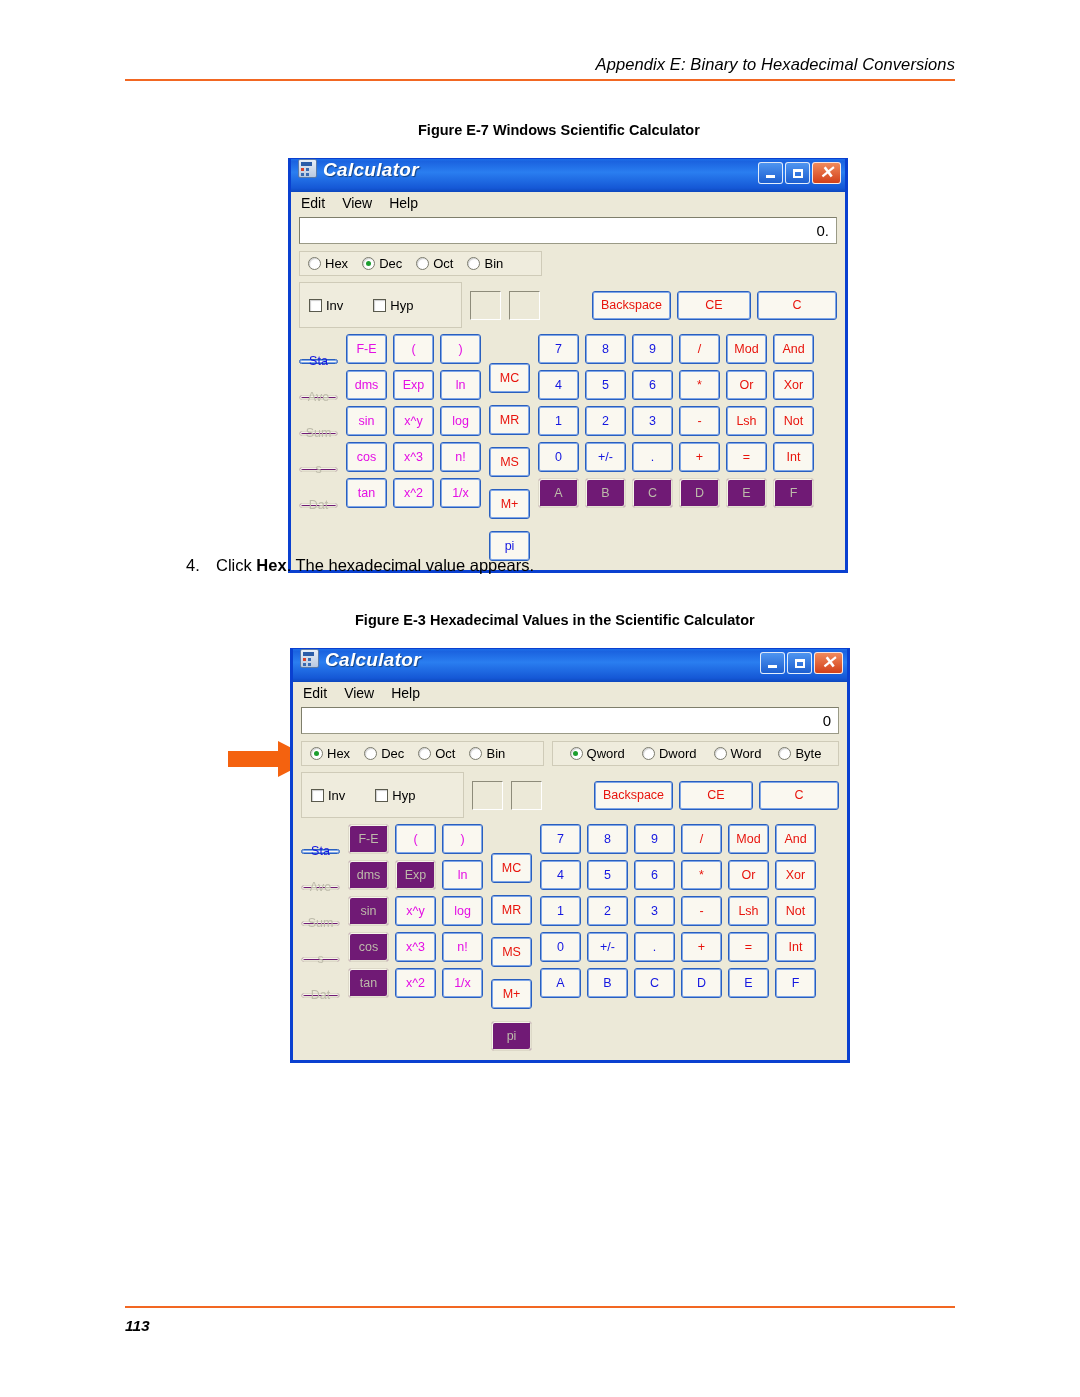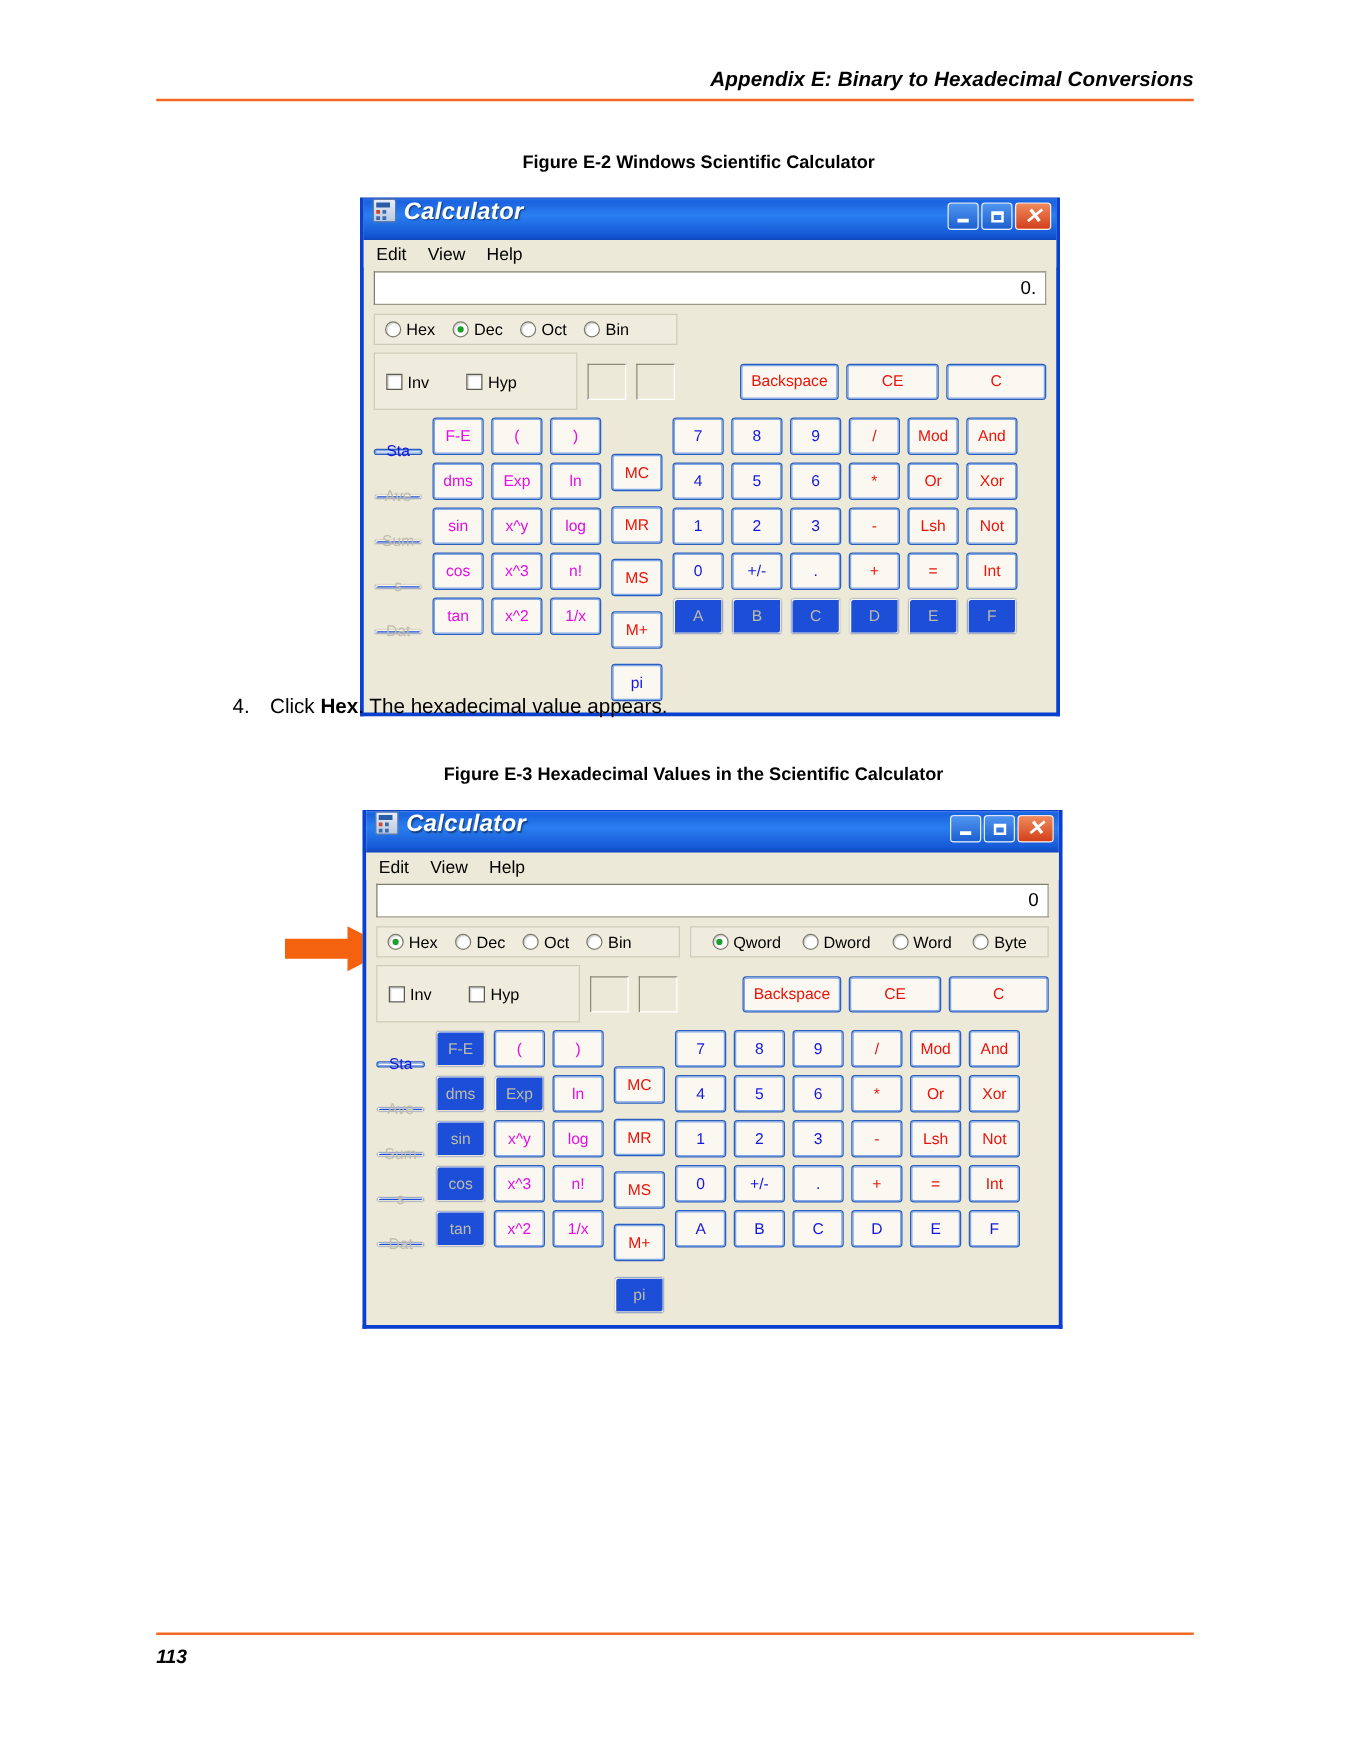--- a/index.html
+++ b/index.html
@@ -5,21 +5,21 @@
   html,body{margin:0;padding:0;}
   body{
     width:1080px;height:1397px;background:#ffffff;
     font-family:"Liberation Sans", sans-serif;
     position:relative;overflow:hidden;
   }
 
   
   .page-header{position:absolute;left:125px;top:55px;width:830px;}
   .page-header .hdr-text{
-    text-align:right;font-style:italic;font-weight:bold;
+    text-align:right;font-style:italic;font-weight:normal;
     font-size:16.5px;color:#000;letter-spacing:0.1px;
   }
   .hdr-rule{margin-top:5px;height:2px;background:#f26722;}
 
   .page-footer{position:absolute;left:125px;top:1306px;width:830px;}
   .ftr-rule{height:2px;background:#f26722;}
   .ftr-row{display:flex;justify-content:space-between;margin-top:9px;
            font-style:italic;font-weight:bold;font-size:15.5px;color:#000;}
 
   
@@ -141,21 +141,21 @@
     border-radius:3px;
     display:flex;align-items:center;justify-content:center;
     font-size:12.5px;line-height:1;
     box-sizing:border-box;
     box-shadow:inset -1px -1px 0 #d9d6c7, inset 1px 1px 0 #ffffff;
     user-select:none;
   }
   .btn.wide{height:29px;}
   .btn.focus{border:1px solid #2a5fbe;box-shadow:inset 0 0 0 1px #7ea6e8;}
   .btn.disabled{
-    color:#bdbbaa !important;background:#1d4ed8;border-color:#ddd9c8;
+    color:#bdbbaa !important;background:#701a75;border-color:#ddd9c8;
     box-shadow:inset -1px -1px 0 #e6e3d4, inset 1px 1px 0 #f7f5ea;
   }
   .c-red{color:#e8140c;}
   .c-blue{color:#1417e0;}
   .c-mag{color:#e40ee4;}
 
   .grid{margin:6px 8px 9px 8px;display:flex;gap:8px;}
   .col-left{display:grid;grid-template-rows:repeat(5,30px);gap:6px;}
   .col-left .btn{width:39px;margin-top:25px;}
   .blk-fn{display:grid;grid-template-columns:repeat(3,41px);grid-template-rows:repeat(5,30px);gap:6px;}
@@ -167,21 +167,21 @@
   .arrow{position:absolute;left:228px;top:740px;width:85px;height:38px;}
 </style>
 </head>
 <body>
 
 <div class="page-header">
   <div class="hdr-text">Appendix E: Binary to Hexadecimal Conversions</div>
   <div class="hdr-rule"></div>
 </div>
 
-<div class="fig-caption" id="cap2">Figure E-2  Windows Scientific Calculator</div>
+<div class="fig-caption" id="cap2">Figure E-7  Windows Scientific Calculator</div>
 
 <div class="calc" id="calc1">
 
   <div class="titlebar">
     <div class="title-icon"></div>
     <div class="title-text">Calculator</div>
     <div class="winbtns">
       <div class="winbtn min">
           <div class="glyph-min"></div>
         </div>

